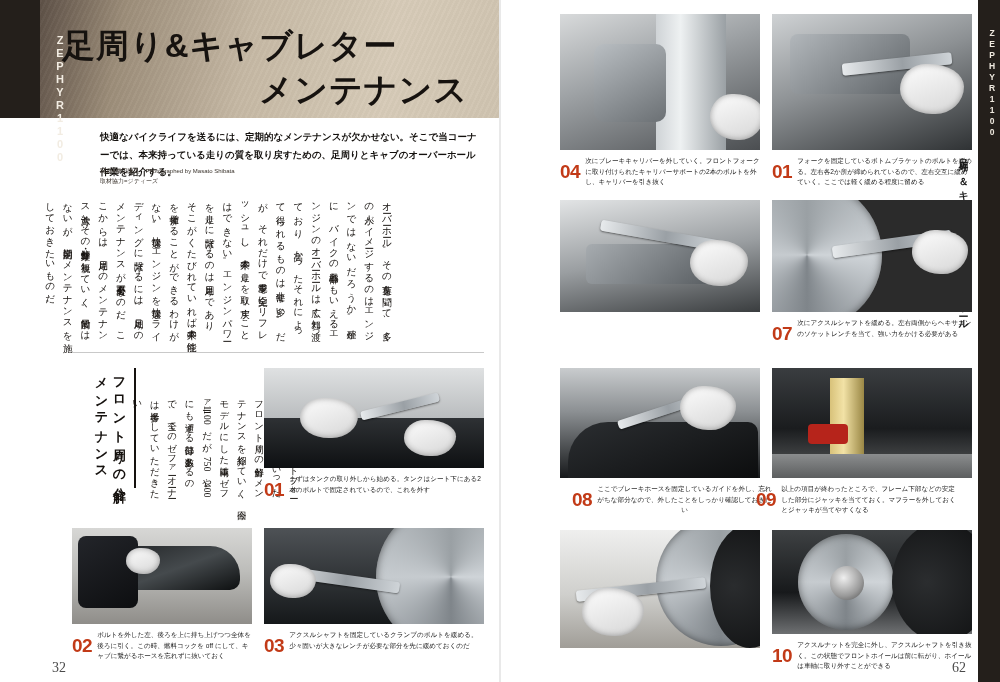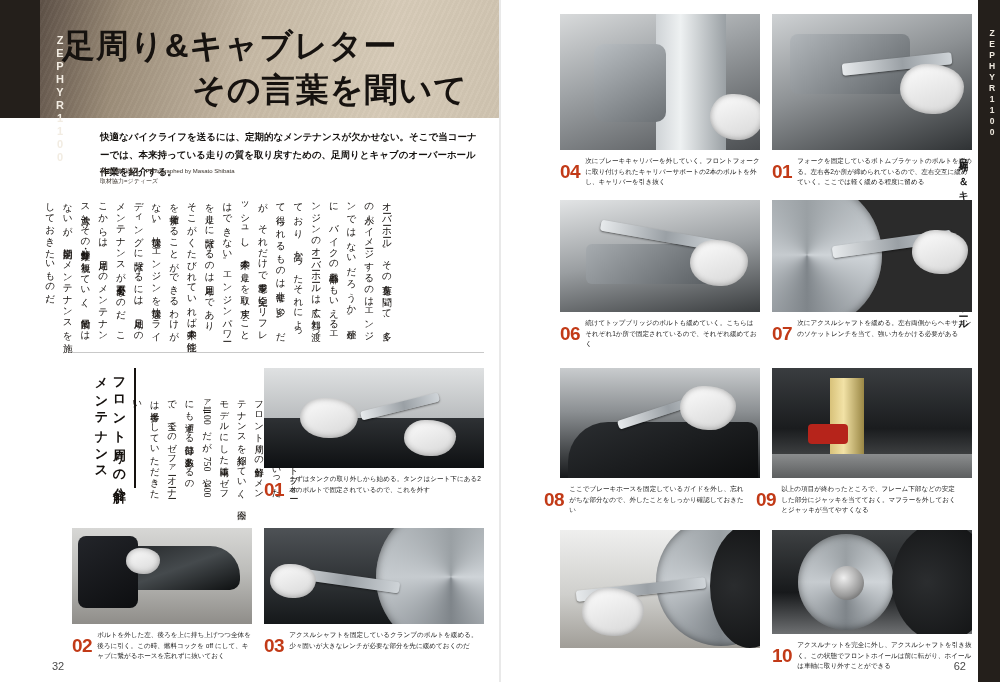--- a/index.html
+++ b/index.html
@@ -111,22 +111,22 @@
     font-size:8.5px;letter-spacing:1px;color:#efe9df;font-weight:700;
   }
   .rside-title{
     position:absolute;right:30px;top:150px;
     writing-mode:vertical-rl;
     font-family:"Liberation Sans", sans-serif;
     font-size:10px;letter-spacing:3px;color:#1a1a1a;font-weight:700;
   }
 
   .folio{
-    position:absolute;font-family:Liberation Sans, sans-serif;
-    font-size:11px;color:#4a4a4a;padding-left:36px;
+    position:absolute;font-family:Liberation Serif, serif;
+    font-size:14px;color:#4a4a4a;padding-left:36px;
   }
   .dark{background:linear-gradient(150deg,#3c3f42 0%,#1b1d1f 40%,#55595c 70%,#222427 100%);}
   .glove{position:absolute;background:linear-gradient(160deg,#fdfdfd,#d6d6d6);border-radius:40% 55% 45% 50%/50% 45% 55% 50%;box-shadow:0 0 6px rgba(0,0,0,.35) inset;}
   .tool{position:absolute;background:linear-gradient(90deg,#e7eaec,#9aa0a5 55%,#cfd4d8);border-radius:3px;box-shadow:0 1px 2px rgba(0,0,0,.5);}
   .disc{position:absolute;border-radius:50%;background:conic-gradient(#9aa0a4,#cfd4d8,#7f858a,#c6cbcf,#9aa0a4);box-shadow:0 0 8px rgba(0,0,0,.5) inset;}
   .hub{position:absolute;border-radius:50%;background:radial-gradient(circle at 40% 35%,#efefef,#9a9a9a 60%,#4d4d4d);}
   .wallw{position:absolute;left:0;top:0;width:100%;height:70%;background:linear-gradient(180deg,#efefef,#d9d9d9);}
 </style>
 </head>
 <body>
@@ -137,21 +137,21 @@
 
     <div class="hdr-bg"></div>
     <div class="hdr-grad"></div>
     <div class="hdr-tex"></div>
     <div class="hdr-dark"></div>
 
     <div class="vert-label">ZEPHYR1100</div>
 
     <div class="maintitle">
       <span>足周り&amp;キャブレター</span>
-      <span class="l2">その言葉を聞いて</span>
+      <span class="l2">メンテナンス</span>
     </div>
 
     <div class="lead">快適なバイクライフを送るには、定期的なメンテナンスが欠かせない。そこで当コーナーでは、本来持っている走りの質を取り戻すための、足周りとキャブのオーバーホール作業を紹介する。</div>
     <div class="credit">
       <div>写真=柴田隆人　Photographed by Masato Shibata</div>
       <div>取材協力=ジティーズ</div>
     </div>
 
     <div class="vbody">オーバーホール。その言葉を聞いて、多くの人がイメージするのはエンジンではないだろうか。確かに、バイクの心臓部ともいえるエンジンのオーバーホールは広く知れ渡って おり、高かったそれによって得られるものは非常に多い。だが、それだけで愛車を完全にリフレッシュし、本来の走りを取り戻すことはできない。エンジンパワーを走りに繋げるのは足周りであり、そこがくたびれていれば本来の性能を発揮することができるわけがない。快適なエンジンを快適なライディングに繋げるには、足周りのメンテナンスが必要不可欠なのだ。ここからは、足周りのメンテナンス方法とその分解・作業を無視していく。日常的ではないが、定期的にメンテナンスを施しておきたいものだ。</div>
 
@@ -226,43 +226,39 @@
       <span class="num">01</span>
       <span>フォークを固定しているボトムブラケットのボルトを緩める。左右各2か所が締められているので、左右交互に緩めていく。ここでは軽く緩める程度に留める</span>
     </div>
 
     <div class="ph" style="left:60px;top:200px;width:200px;height:112px;">
       <div style="position:absolute;inset:0;background:linear-gradient(170deg,#e2e4e5 0%,#9a9ea1 50%,#3a3d3f 100%);"></div>
       <div style="position:absolute;left:26px;top:44px;width:140px;height:40px;background:linear-gradient(140deg,#a7acb0,#53585c);border-radius:6px;"></div>
       <div class="tool" style="left:40px;top:30px;width:120px;height:11px;transform:rotate(10deg);"></div>
       <div class="glove" style="left:130px;top:40px;width:58px;height:46px;"></div>
     </div>
-    <div class="cap" style="left:60px;top:318px;width:200px;">
-      <span class="num">06</span>
-      <span>続けてトップブリッジのボルトも緩めていく。こちらはそれぞれ1か所で固定されているので、それぞれ緩めておく</span>
-    </div>
 
     <div class="ph" style="left:272px;top:200px;width:200px;height:112px;">
       <div style="position:absolute;inset:0;background:linear-gradient(170deg,#cbcfd2 0%,#7e8budef 0%,#85898c 50%,#2b2e30 100%);"></div>
       <div class="disc" style="left:-40px;top:-20px;width:150px;height:150px;"></div>
       <div class="tool" style="left:60px;top:38px;width:120px;height:12px;transform:rotate(-8deg);"></div>
       <div class="glove" style="left:140px;top:30px;width:56px;height:44px;"></div>
     </div>
     <div class="cap" style="left:272px;top:318px;width:200px;">
       <span class="num">07</span>
       <span>次にアクスルシャフトを緩める。左右両側からヘキサゴンのソケットレンチを当て、強い力をかける必要がある</span>
     </div>
 
     <div class="ph" style="left:60px;top:368px;width:200px;height:110px;">
       <div style="position:absolute;inset:0;background:linear-gradient(180deg,#c9ccce 0%,#8b8f92 40%,#16181a 100%);"></div>
       <div style="position:absolute;left:8px;top:54px;width:190px;height:56px;background:linear-gradient(160deg,#2b2e31,#0c0d0e);border-radius:40px 10px 0 0;"></div>
       <div class="tool" style="left:56px;top:38px;width:96px;height:9px;transform:rotate(-18deg);"></div>
       <div class="glove" style="left:120px;top:18px;width:56px;height:44px;"></div>
     </div>
-    <div class="cap" style="left:44px;top:484px;width:200px;">
+    <div class="cap" style="left:72px;top:484px;width:200px;text-align:center;">
       <span class="num">08</span>
       <span>ここでブレーキホースを固定しているガイドを外し、忘れがちな部分なので、外したことをしっかり確認しておきたい</span>
     </div>
 
     <div class="ph" style="left:272px;top:368px;width:200px;height:110px;">
       <div style="position:absolute;inset:0;background:linear-gradient(180deg,#3a3d40 0%,#1a1c1e 55%,#5d5f60 100%);"></div>
       <div style="position:absolute;left:58px;top:10px;width:34px;height:100px;background:linear-gradient(90deg,#d8c27a,#f2e2a6 40%,#9a8745);"></div>
       <div style="position:absolute;left:36px;top:56px;width:40px;height:20px;background:#b6241b;border-radius:4px;"></div>
       <div style="position:absolute;left:0;bottom:0;width:100%;height:24px;background:linear-gradient(180deg,#8b8d8e,#5c5e5f);"></div>
     </div>

